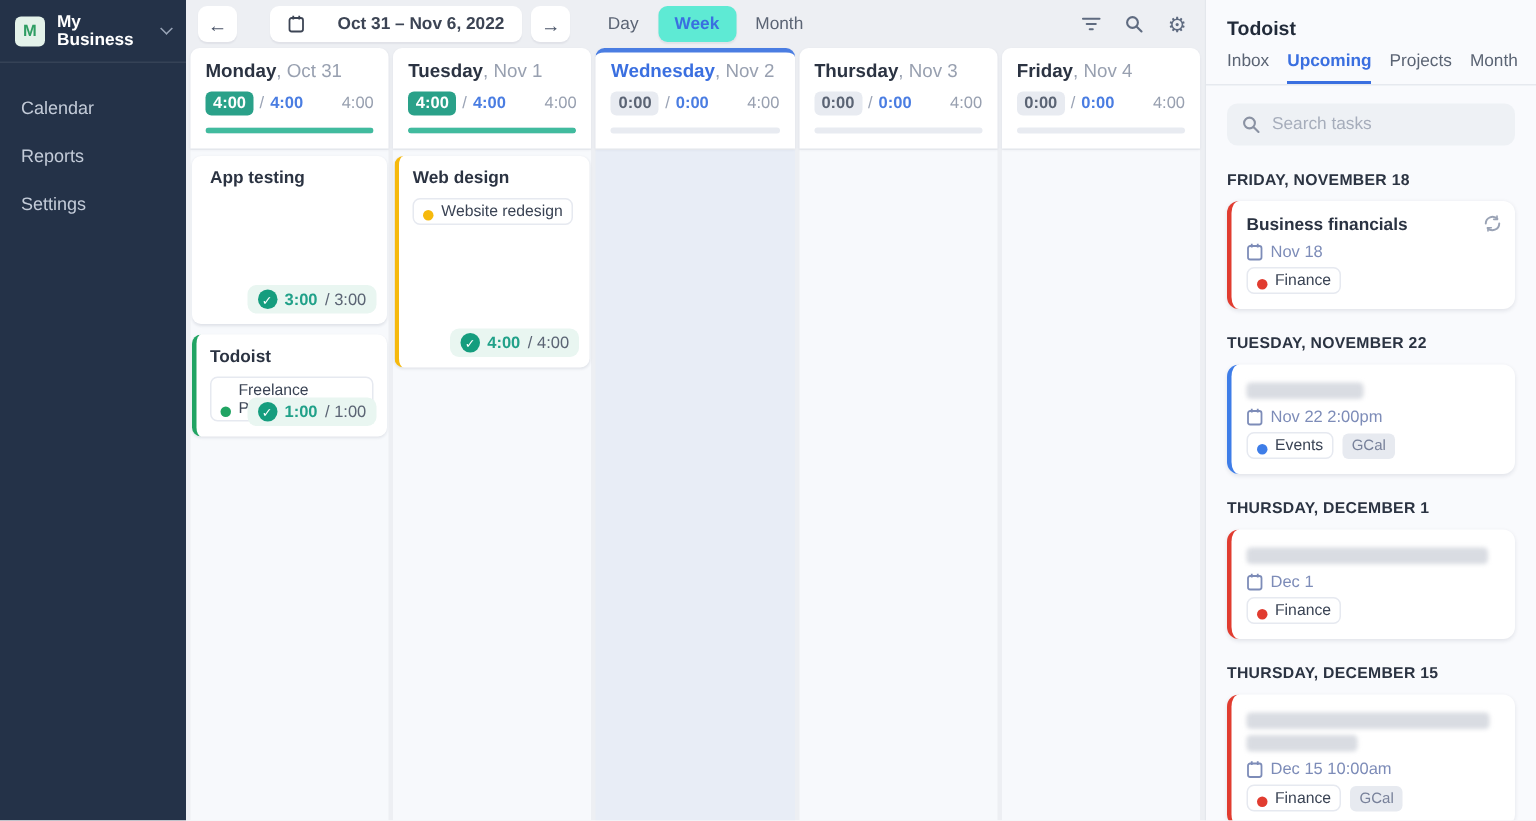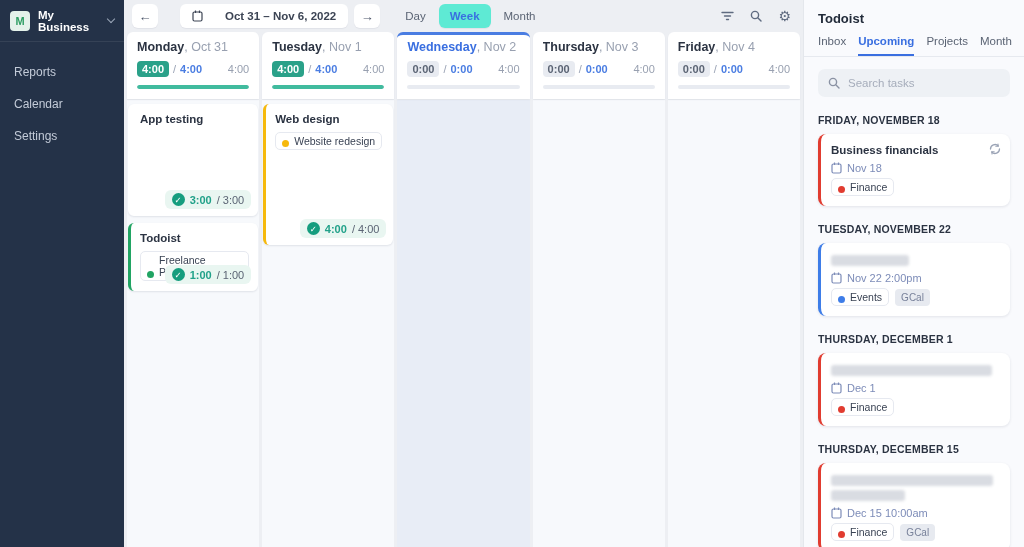--- a/index.html
+++ b/index.html
@@ -84,22 +84,22 @@
 
 <div class="app">
 
   <aside class="sidebar">
     <div class="ws-row">
       <span class="avatar">M</span>
       <span class="ws-name">My Business</span>
       <span class="chev"></span>
     </div>
     <nav class="side-nav" id="side-nav">
+        <div class="nav-item">Calendar</div>
         <div class="nav-item">Reports</div>
-        <div class="nav-item">Calendar</div>
         <div class="nav-item">Settings</div>
       </nav>
   </aside>
 
   <div class="main">
     <div class="toolbar">
       <button class="tbtn arrow-btn">←</button>
       <button class="tbtn date-btn">
         <span>
           <svg width="11" height="12" viewBox="0 0 11 12" stroke="#3c4454" stroke-width="1.2" fill="none">

